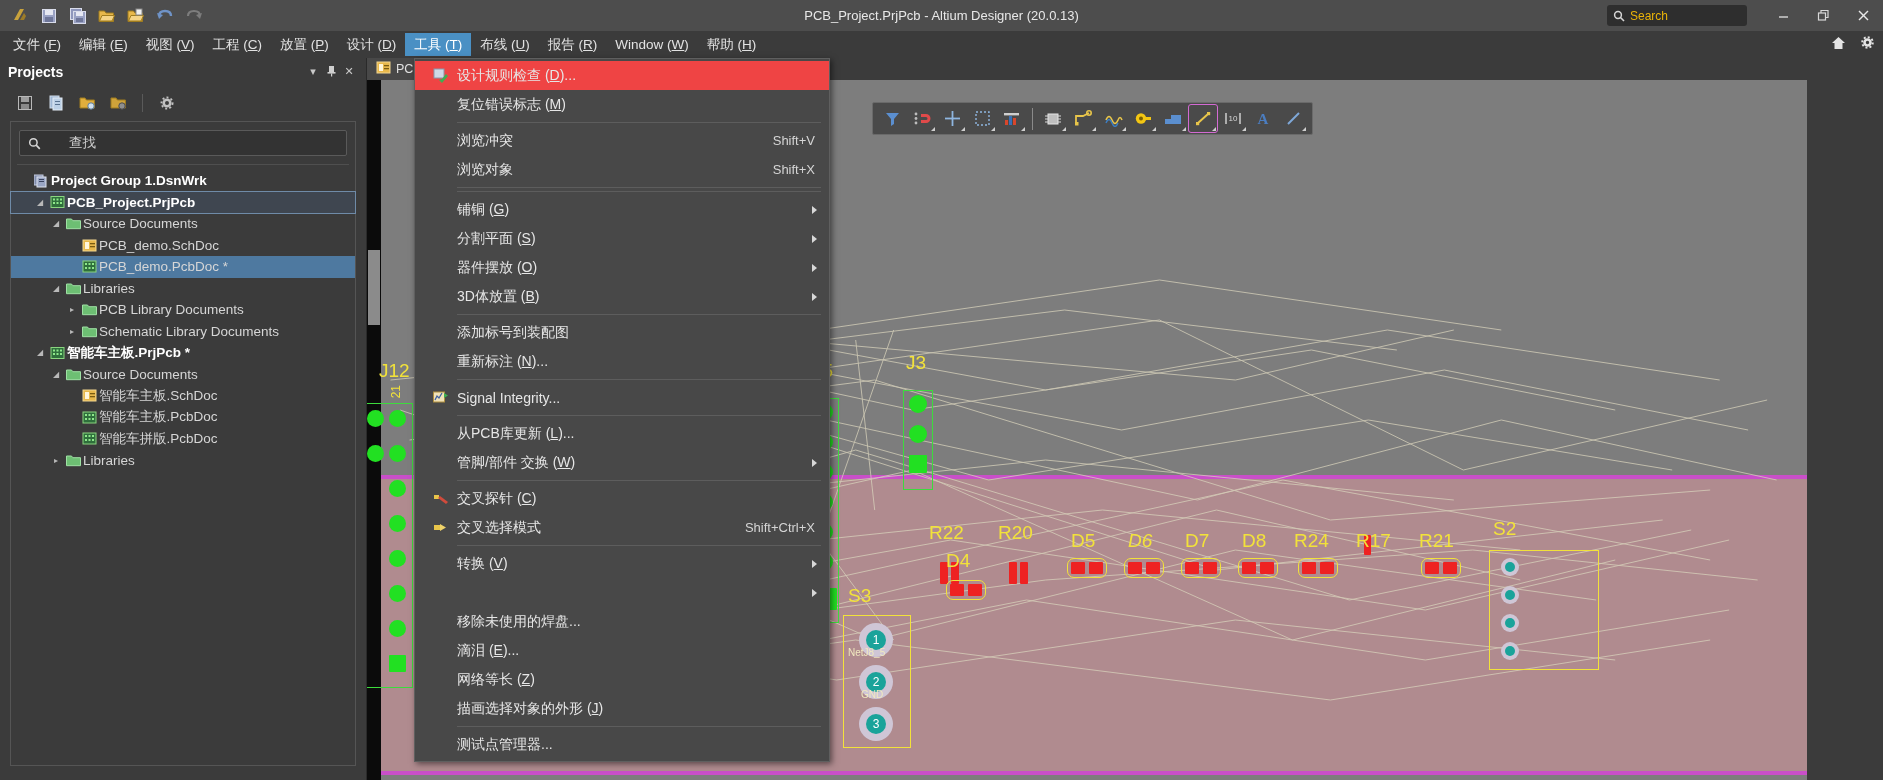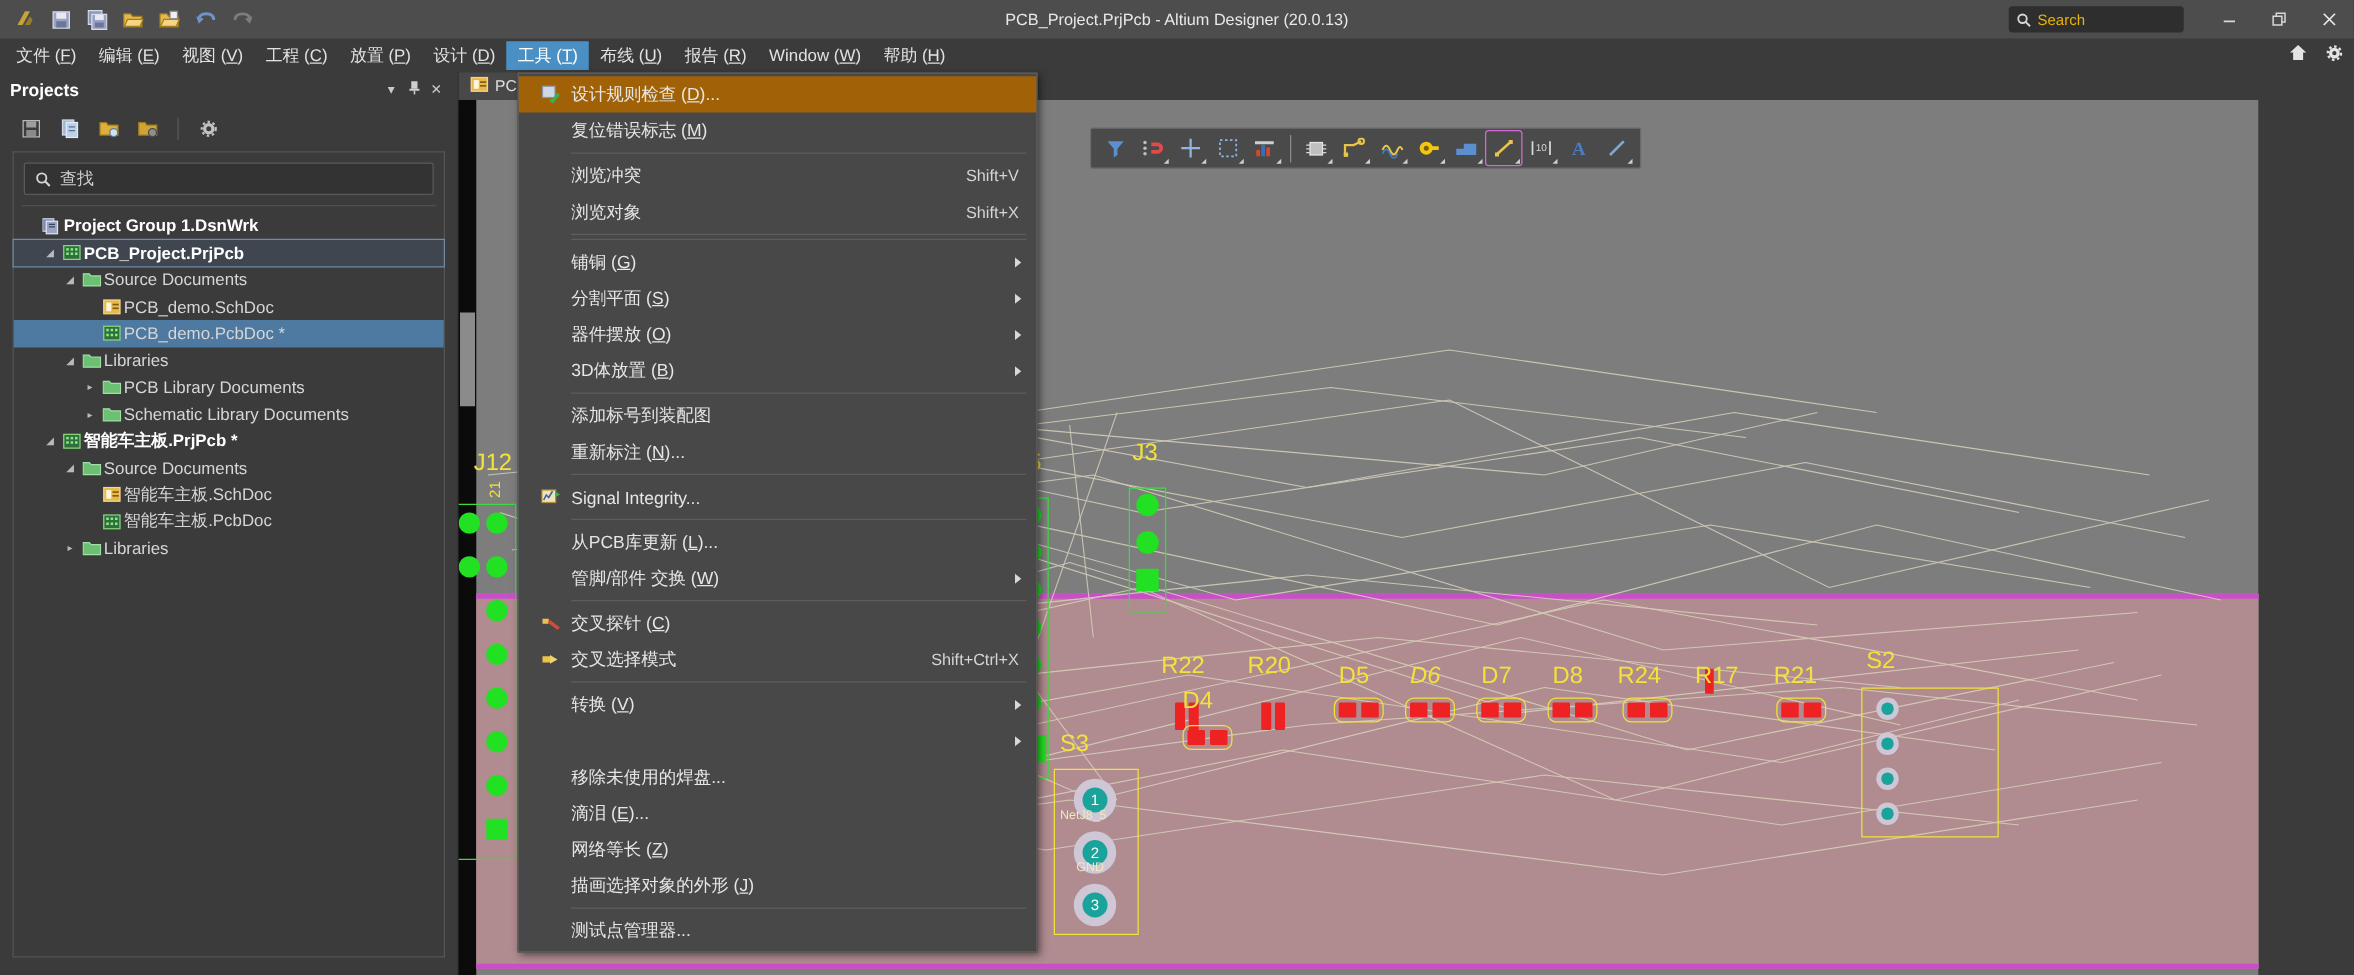--- a/index.html
+++ b/index.html
@@ -79,21 +79,21 @@
 
   .panel-body {
     margin: 0 10px; border: 1px solid #555; background: #3b3b3b;
     height: 645px; position: relative;
   }
   .search-row { padding: 8px 8px 4px 8px; }
   .search-field {
     height: 26px; background: #333333; border: 1px solid #5a5a5a; border-radius: 2px;
     display: flex; align-items: center; padding: 0 8px; gap: 7px;
   }
-  .search-field .ph { color: #cfcfcf; font-size: 13.5px; }
+  .search-field .ph { color: #cfcfcf; font-size: 13.5px; margin-left: 21px; }
   .tree-sep { height: 1px; background: #4f4f4f; margin: 4px 6px 0 6px; }
 
   .tree { padding-top: 5px; font-size: 13.5px; color: #d6d6d6; }
   .tnode { height: 21.5px; display: flex; align-items: center; padding-left: 6px; white-space: nowrap; }
   .tnode.sel-box { outline: 1px solid #6f8ba8; background: #3f4650; }
   .tnode.sel-blue { background: #4e79a0; }
   .tnode.bold { font-weight: bold; color: #ffffff; }
   .arrow { width: 14px; font-size: 8px; color: #b9b9b9; display: inline-block; text-align: center; }
   .arrow.blank { color: transparent; }
   .ticon { width: 20px; display: inline-flex; align-items: center; justify-content: center; }
@@ -153,21 +153,21 @@
   
   .dropdown {
     position: absolute; left: 414px; top: 58px; width: 416px;
     background: #484848; border: 1px solid #5f5f5f; z-index: 50;
     padding: 2px 0 2px 0; box-shadow: 2px 2px 6px rgba(0,0,0,0.5);
   }
   .mrow {
     height: 29px; display: flex; align-items: center; color: #e6e6e6; font-size: 14px;
     padding-left: 10px; position: relative; white-space: nowrap;
   }
-  .mrow.hl { background: #a16207; }
+  .mrow.hl { background: #ef4444; }
   .mrow .mi { width: 32px; display: inline-flex; align-items: center; justify-content: center; }
   .mrow .mlabel { flex: 1; }
   .mrow .mshort { color: #d5d5d5; font-size: 13px; padding-right: 14px; }
   .mrow .msub {
     position: absolute; right: 12px; width: 0; height: 0;
     border-top: 4px solid transparent; border-bottom: 4px solid transparent;
     border-left: 5px solid #d8d8d8;
   }
   .mdiv { height: 1px; background: #5d5d5d; margin: 3px 8px 3px 42px; }
   u { text-decoration: underline; }
@@ -482,20 +482,37 @@
                   <rect x="3" y="3" width="2" height="2"></rect>
                   <rect x="6.5" y="3" width="2" height="2"></rect>
                   <rect x="10" y="3" width="2" height="2"></rect>
                   <rect x="3" y="7" width="2" height="2"></rect>
                   <rect x="6.5" y="7" width="2" height="2"></rect>
                   <rect x="10" y="7" width="2" height="2"></rect>
                 </g>
               </svg>
             </span>
             <span>智能车主板.PcbDoc</span>
+          </div>
+          <div class="tnode" style="padding-left: 54px;">
+            <span class="arrow blank">▸</span>
+            <span class="ticon">
+              <svg width="15" height="13" viewBox="0 0 15 13">
+                <rect x="1" y="1" width="13" height="11" fill="#2f6f3c" stroke="#8ad67f"></rect>
+                <g fill="#8ee88a">
+                  <rect x="3" y="3" width="2" height="2"></rect>
+                  <rect x="6.5" y="3" width="2" height="2"></rect>
+                  <rect x="10" y="3" width="2" height="2"></rect>
+                  <rect x="3" y="7" width="2" height="2"></rect>
+                  <rect x="6.5" y="7" width="2" height="2"></rect>
+                  <rect x="10" y="7" width="2" height="2"></rect>
+                </g>
+              </svg>
+            </span>
+            <span>智能车拼版.PcbDoc</span>
           </div>
           <div class="tnode" style="padding-left: 38px;">
             <span class="arrow">▸</span>
             <span class="ticon">
               <svg width="15" height="13" viewBox="0 0 15 13">
                 <path d="M0.5 2 h5 l1.3 1.7 h7.7 v8 h-14 Z" fill="#6dbf73" stroke="#9fe0a4"></path>
               </svg>
             </span>
             <span>Libraries</span>
           </div>

